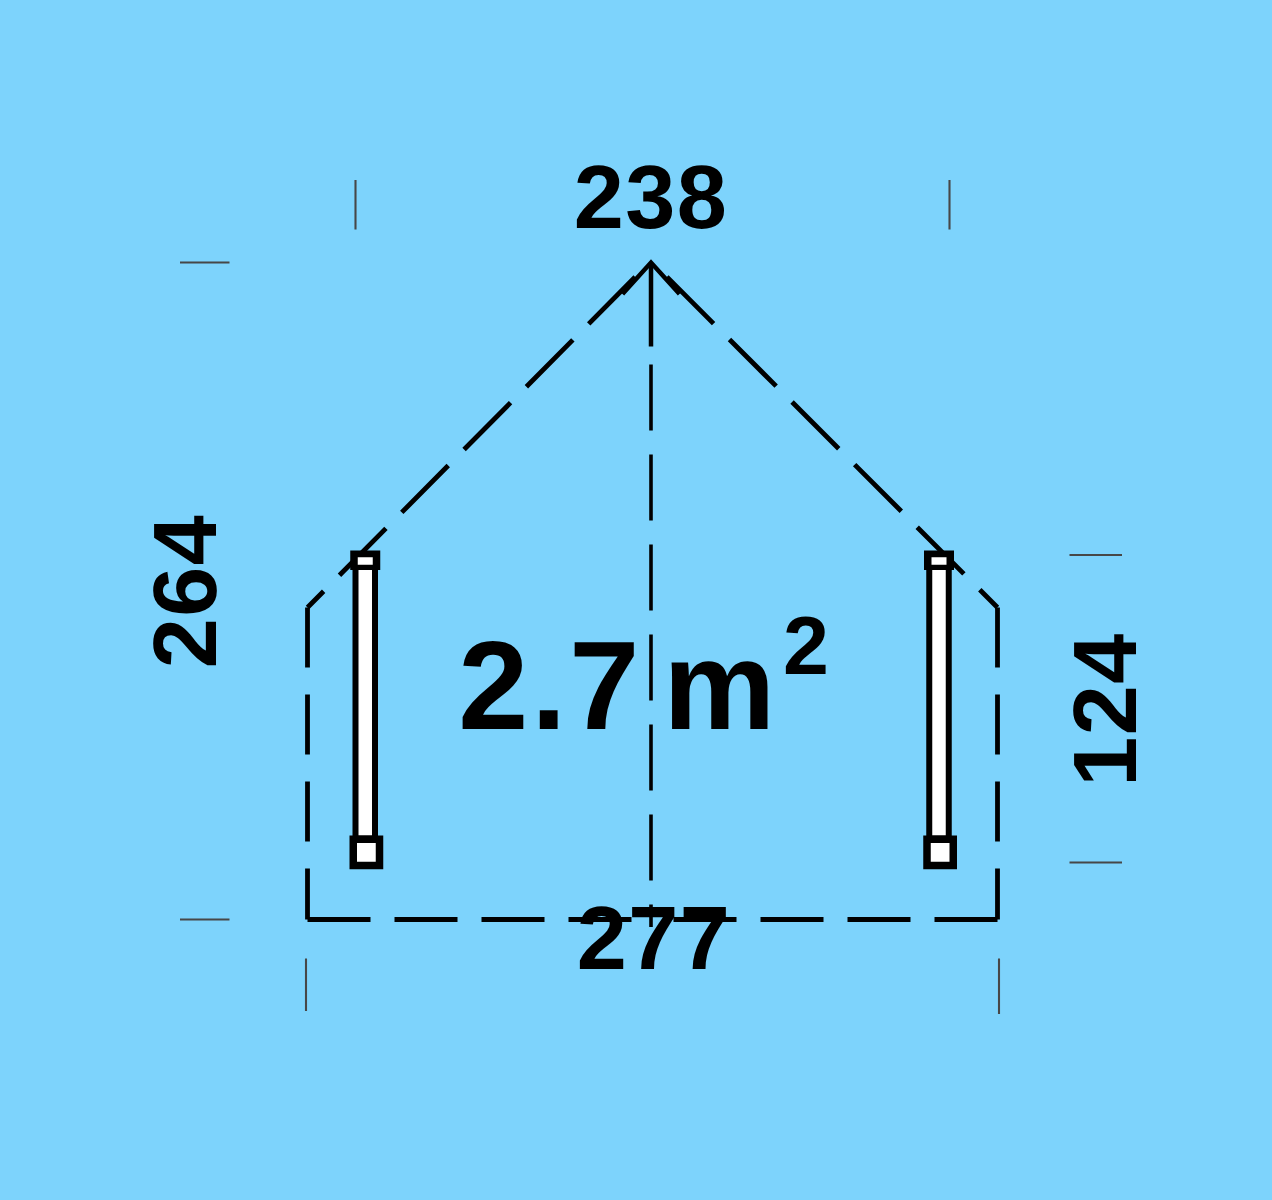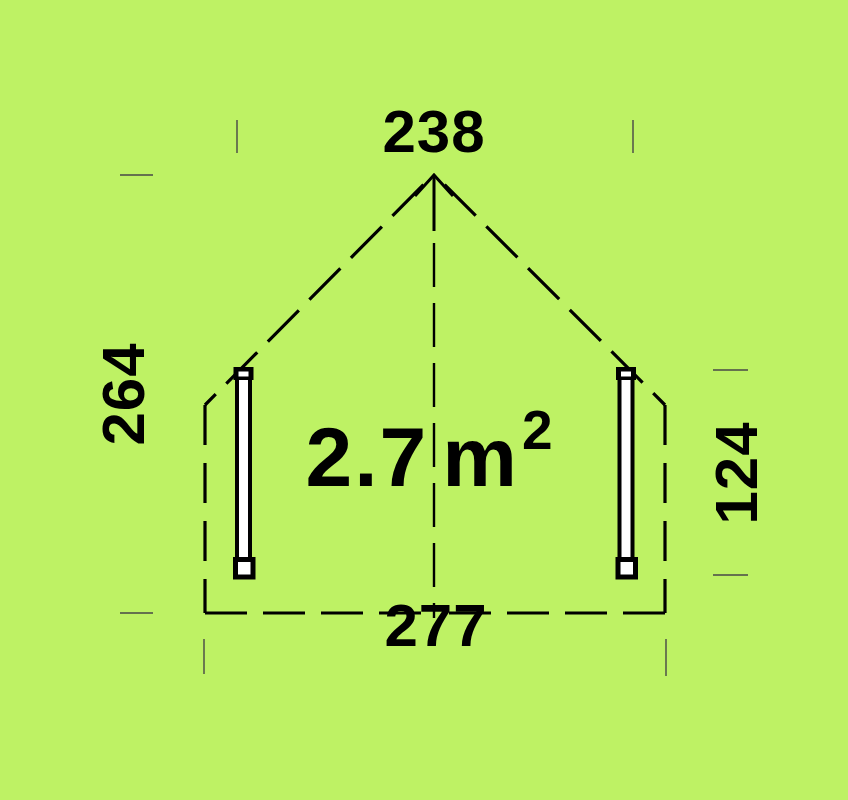--- a/index.html
+++ b/index.html
@@ -1,20 +1,20 @@
 <!DOCTYPE html>
 <html><head>
 <meta charset="utf-8">
 <style>
   html, body { margin: 0; padding: 0; background: #ffffff; }
   .stage {
     position: relative;
     width: 848px;
     height: 800px;
-    background: #bef264;
+    background: #7dd3fc;
     font-family: "Liberation Sans", sans-serif;
     overflow: hidden;
   }
   .stage svg { position: absolute; left: 0; top: 0; }
   .dim-label {
     position: absolute;
     transform: translate(-50%, -50%);
     font-size: 60px;
     font-weight: 700;
     color: #000000;

